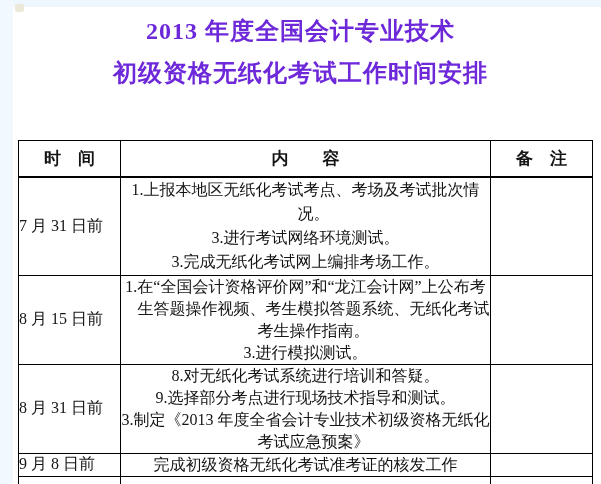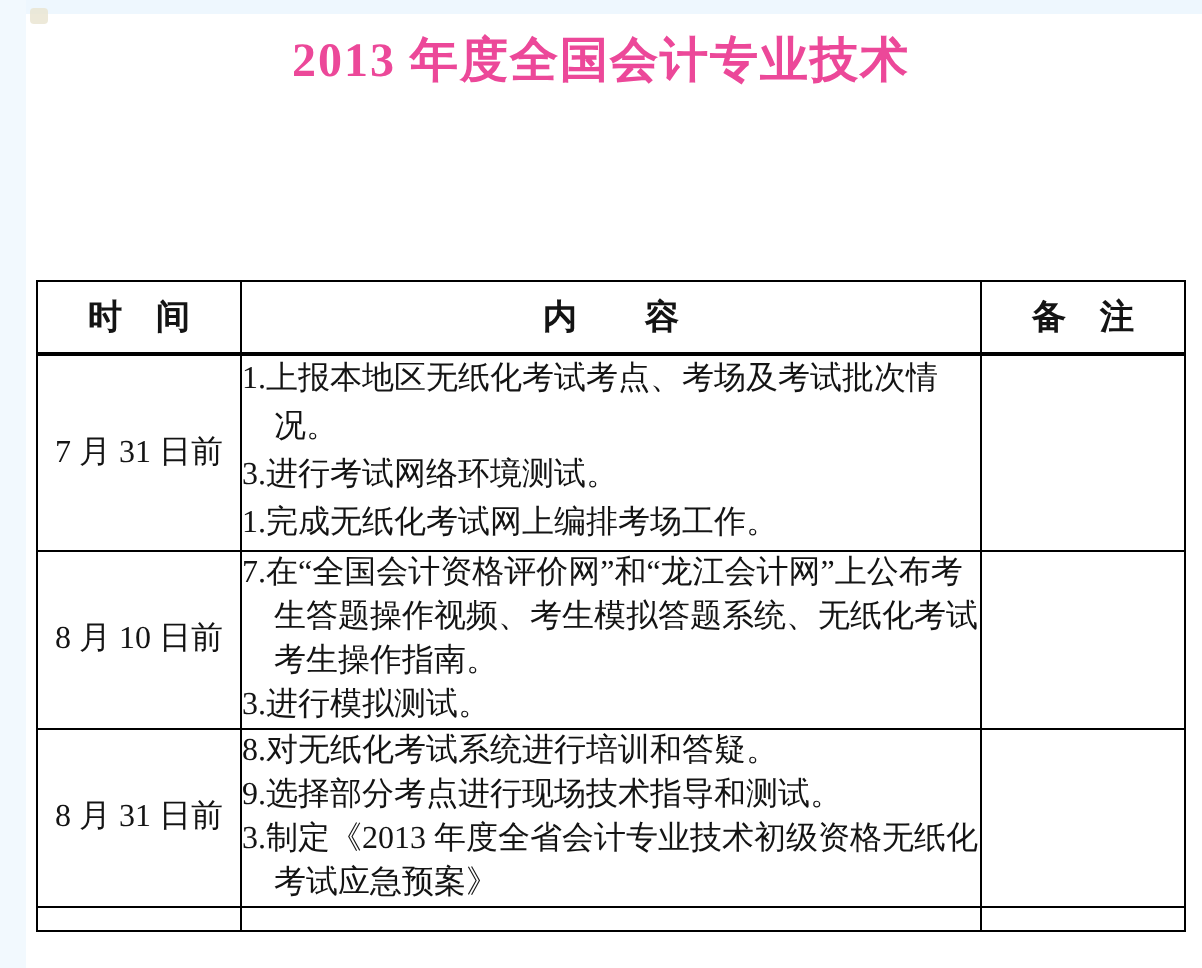--- a/index.html
+++ b/index.html
@@ -32,21 +32,21 @@
   }
   .doc-title {
     position: absolute;
     top: 10px; left: 0;
     width: 601px;
     text-align: center;
     font-size: 24px;
     font-weight: bold;
     line-height: 42px;
     letter-spacing: 1px;
-    color: #ec4899;
+    color: #6d28d9;
   }
   table.schedule {
     position: absolute;
     top: 140px;
     left: 18px;
     width: 574px;
     border-collapse: collapse;
     table-layout: fixed;
     font-size: 16px;
     color: #141414;
@@ -61,27 +61,28 @@
   }
   table.schedule thead th {
     height: 35px;
     font-size: 17px;
     font-weight: bold;
     text-align: center;
     border-bottom-width: 2px;
     margin-top: 32px;
   }
   td.time-cell {
-    text-align: center;
+    text-align: left;
     white-space: nowrap;
     font-size: 16px;
   }
   td.content-cell {
     vertical-align: middle;
     padding: 3px 5px 3px 4px;
+    text-align: center;
   }
   td.content-cell .item {
     padding-left: 1em;
     text-indent: -1em;
     line-height: 22px;
   }
   tr.row-tall-1 { height: 98px; }
   tr.row-tall-1 td.content-cell .item { line-height: 24px; }
   tr.row-tall-2 { height: 88px; }
   tr.row-tall-3 { height: 88px; }
@@ -91,20 +92,21 @@
 </style>
 </head>
 <body>
 
 <div class="edge-top"></div>
 <div class="edge-left"></div>
 <div class="speck"></div>
 
 <div class="doc-title">
   <div>2013 年度全国会计专业技术</div>
+  <div>初级资格无纸化考试工作时间安排</div>
 </div>
 
 <table class="schedule">
   <colgroup>
     <col class="c-time">
     <col class="c-content">
     <col class="c-note">
   </colgroup>
   <thead>
     <tr>
@@ -112,40 +114,47 @@
       <th>内　　容</th>
       <th>备　注</th>
     </tr>
   </thead>
   <tbody>
     <tr class="row-tall-1">
       <td class="time-cell">7 月 31 日前</td>
       <td class="content-cell">
         <div class="item">1.上报本地区无纸化考试考点、考场及考试批次情况。</div>
         <div class="item">3.进行考试网络环境测试。</div>
-        <div class="item">1.完成无纸化考试网上编排考场工作。</div>
+        <div class="item">3.完成无纸化考试网上编排考场工作。</div>
       </td>
       <td class="note-cell"></td>
     </tr>
     <tr class="row-tall-2">
-      <td class="time-cell">8 月 10 日前</td>
+      <td class="time-cell">8 月 15 日前</td>
       <td class="content-cell">
-        <div class="item">7.在“全国会计资格评价网”和“龙江会计网”上公布考生答题操作视频、考生模拟答题系统、无纸化考试考生操作指南。</div>
+        <div class="item">1.在“全国会计资格评价网”和“龙江会计网”上公布考生答题操作视频、考生模拟答题系统、无纸化考试考生操作指南。</div>
         <div class="item">3.进行模拟测试。</div>
       </td>
       <td class="note-cell"></td>
     </tr>
     <tr class="row-tall-3">
       <td class="time-cell">8 月 31 日前</td>
       <td class="content-cell">
         <div class="item">8.对无纸化考试系统进行培训和答疑。</div>
         <div class="item">9.选择部分考点进行现场技术指导和测试。</div>
         <div class="item">3.制定《2013 年度全省会计专业技术初级资格无纸化考试应急预案》</div>
       </td>
       <td class="note-cell"></td>
     </tr>
+    <tr class="row-short">
+      <td class="time-cell">9 月 8 日前</td>
+      <td class="content-cell">
+        <div class="item">完成初级资格无纸化考试准考证的核发工作</div>
+      </td>
+      <td class="note-cell"></td>
+    </tr>
     <tr class="row-partial">
       <td class="time-cell"></td>
       <td class="content-cell"></td>
       <td class="note-cell"></td>
     </tr>
   </tbody>
 </table>
 
 </body></html>

